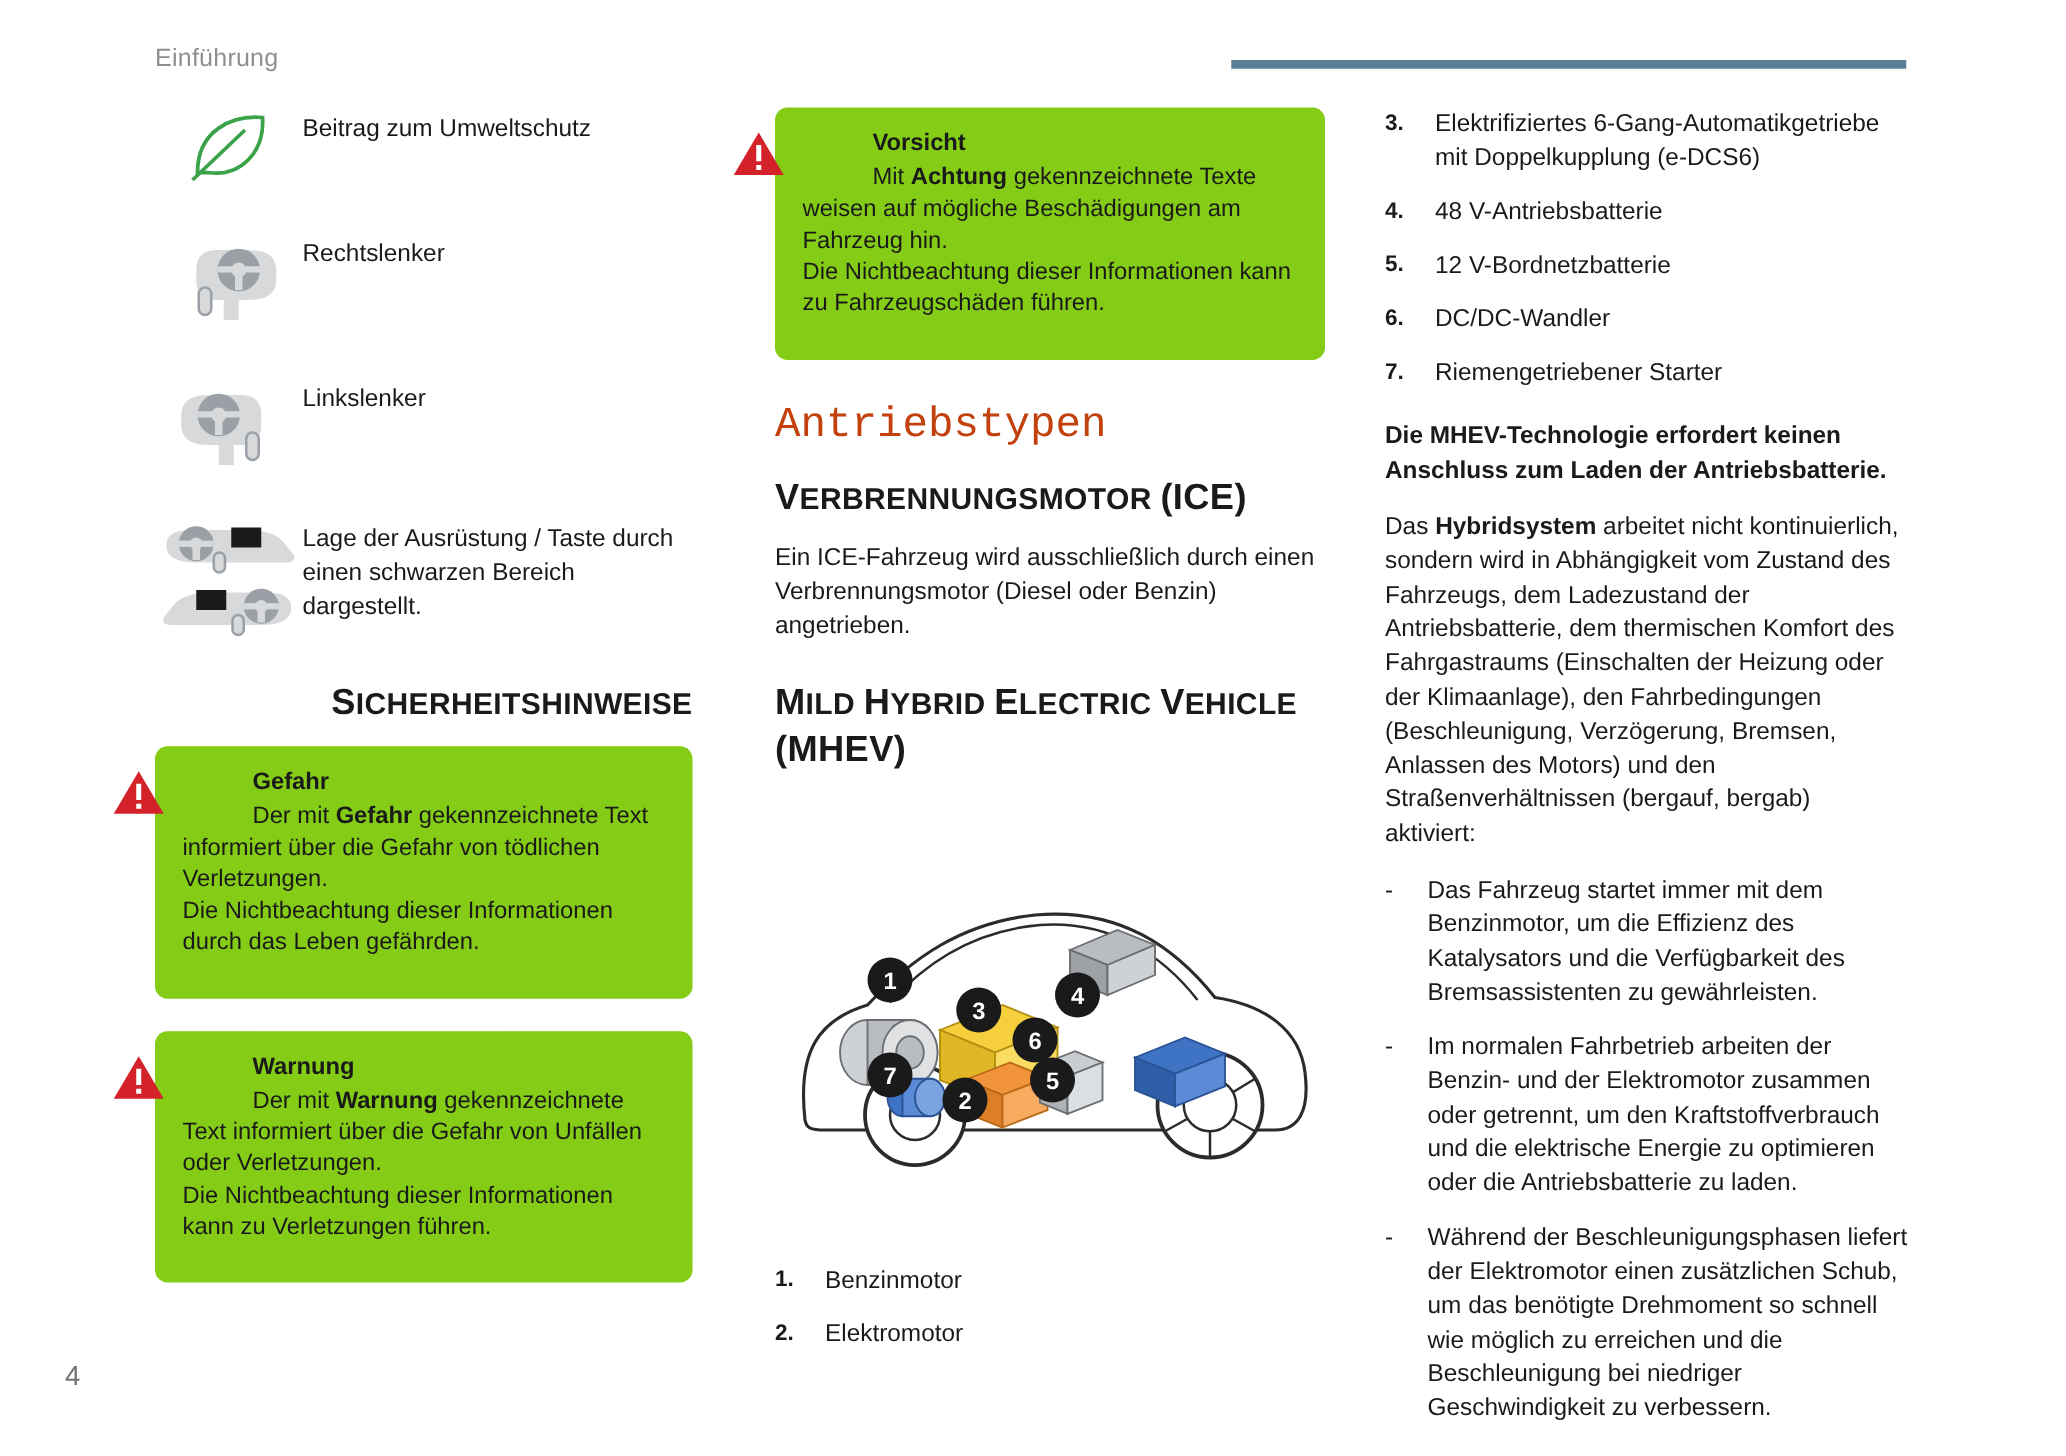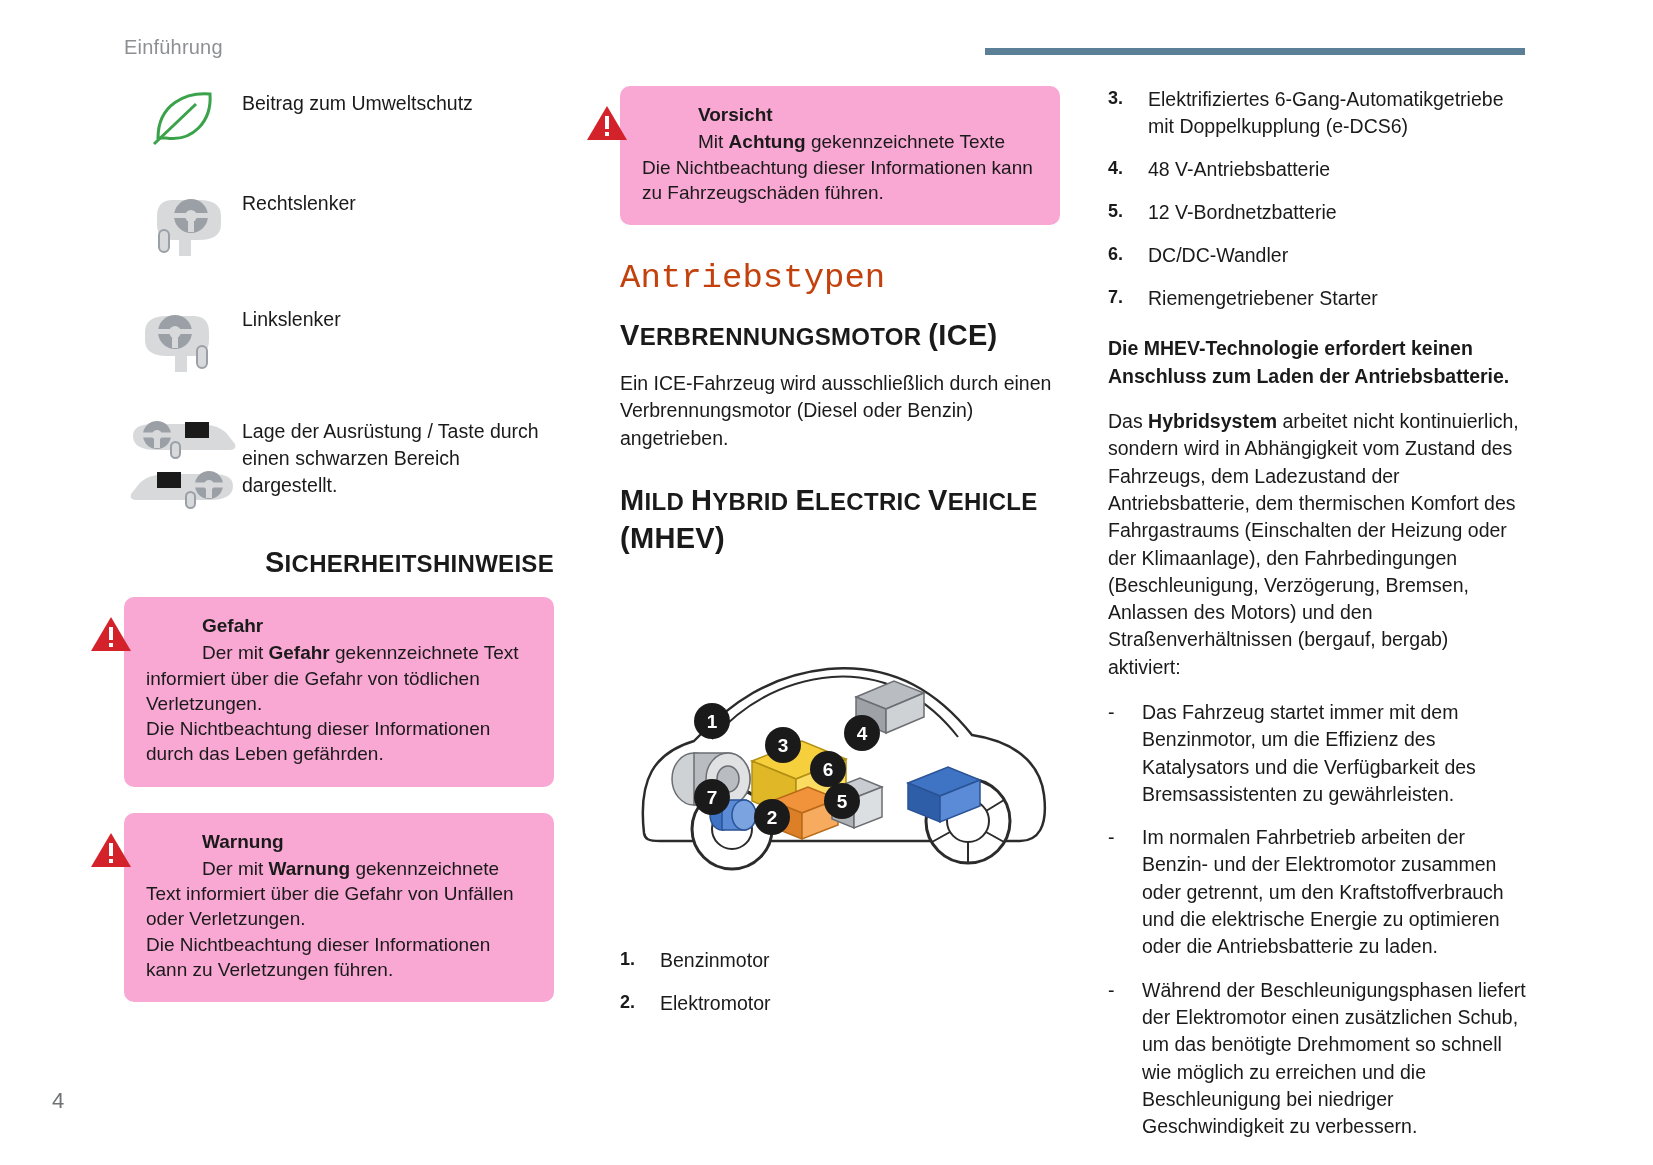--- a/index.html
+++ b/index.html
@@ -78,23 +78,23 @@
   .h1 {
     font-size: 34px;
     font-weight: normal;
     color: #c2410c;
     margin: 34px 0 22px 0;
     font-family: Liberation Mono, monospace;
   }
 
   
   .callout {
-    background: #f9a8d4;
+    background: #84cc16;
     border-radius: 10px;
-    padding: 16px 22px 20px 22px;
+    padding: 16px 22px 32px 22px;
     margin-bottom: 26px;
     font-size: 19px;
     line-height: 1.33;
   }
   .callout .cal-title {
     font-weight: bold;
     margin-left: 56px;
     margin-bottom: 2px;
   }
   .callout .cal-first {
@@ -263,20 +263,21 @@
   <div class="col col-2">
 
     <div class="callout" style="margin-bottom:18px;">
       <svg class="warn-tri" width="42" height="38" viewBox="0 0 42 38">
         <path d="M21 2 L41 36 L1 36 Z" fill="#d3222a"></path>
         <rect x="19" y="12" width="4" height="13" fill="#ffffff"></rect>
         <rect x="19" y="28" width="4" height="4" fill="#ffffff"></rect>
       </svg>
       <p class="cal-title">Vorsicht</p>
       <p class="cal-first">Mit <b>Achtung</b> gekennzeichnete Texte</p>
+      <p class="cal-body">weisen auf mögliche Beschädigungen am Fahrzeug hin.</p>
       <p class="cal-body">Die Nichtbeachtung dieser Informationen kann zu Fahrzeugschäden führen.</p>
     </div>
 
     <h1 class="h1">Antriebstypen</h1>
 
     <div class="smallcaps-head" style="margin-top:6px;">
       <span class="cap">V</span><span>ERBRENNUNGSMOTOR</span> <span class="cap">(ICE)</span>
     </div>
 
     <p class="para">Ein ICE-Fahrzeug wird ausschließlich durch einen Verbrennungsmotor (Diesel oder Benzin) angetrieben.</p>

